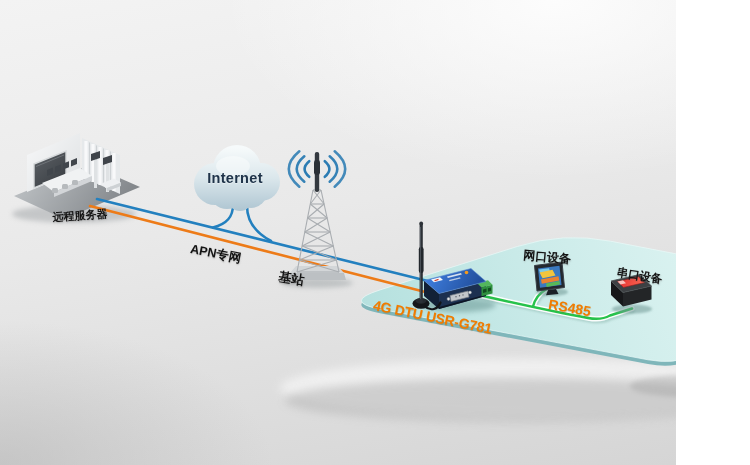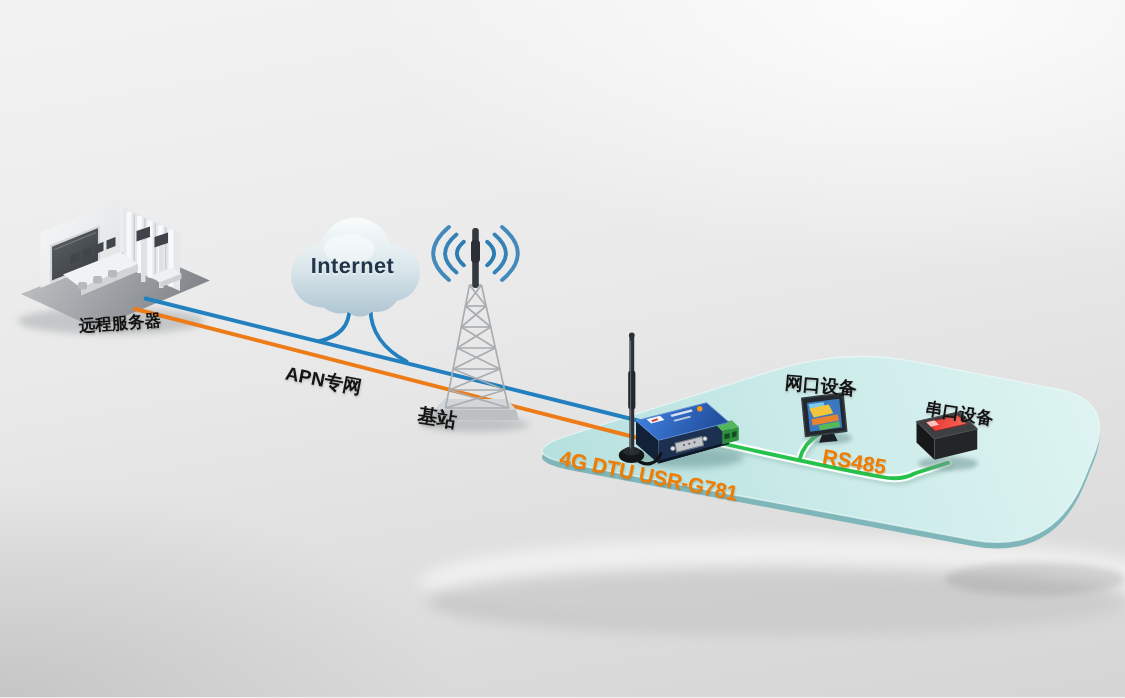--- a/index.html
+++ b/index.html
@@ -1,17 +1,17 @@
 <!DOCTYPE html>
 <html><head>
 <meta charset="utf-8">
 <style>
   html,body{margin:0;padding:0;background:#ffffff;}
   .stage{
-    position:relative;width:750px;height:465px;overflow:hidden;
+    position:relative;width:676px;height:465px;overflow:hidden;
     font-family:"Liberation Sans","DejaVu Sans",sans-serif;
     background:
       radial-gradient(90% 70% at 82% 0%, rgba(253,253,253,.95) 0%, rgba(253,253,253,0) 55%),
       radial-gradient(65% 50% at 0% 100%, rgba(178,178,178,.55) 0%, rgba(178,178,178,0) 62%),
       linear-gradient(170deg,#f3f3f3 0%,#e9e9e9 45%,#d5d5d5 100%);
   }
   svg.scene{position:absolute;left:0;top:0;}
   .lbl{position:absolute;font-weight:bold;white-space:nowrap;color:#141414;
        transform-origin:0 0;text-shadow:0.5px 1px 1.5px rgba(110,110,110,.35);}
   .lbl.orange{color:#f07c00;text-shadow:0.5px 1px 1px rgba(130,85,20,.3);}

